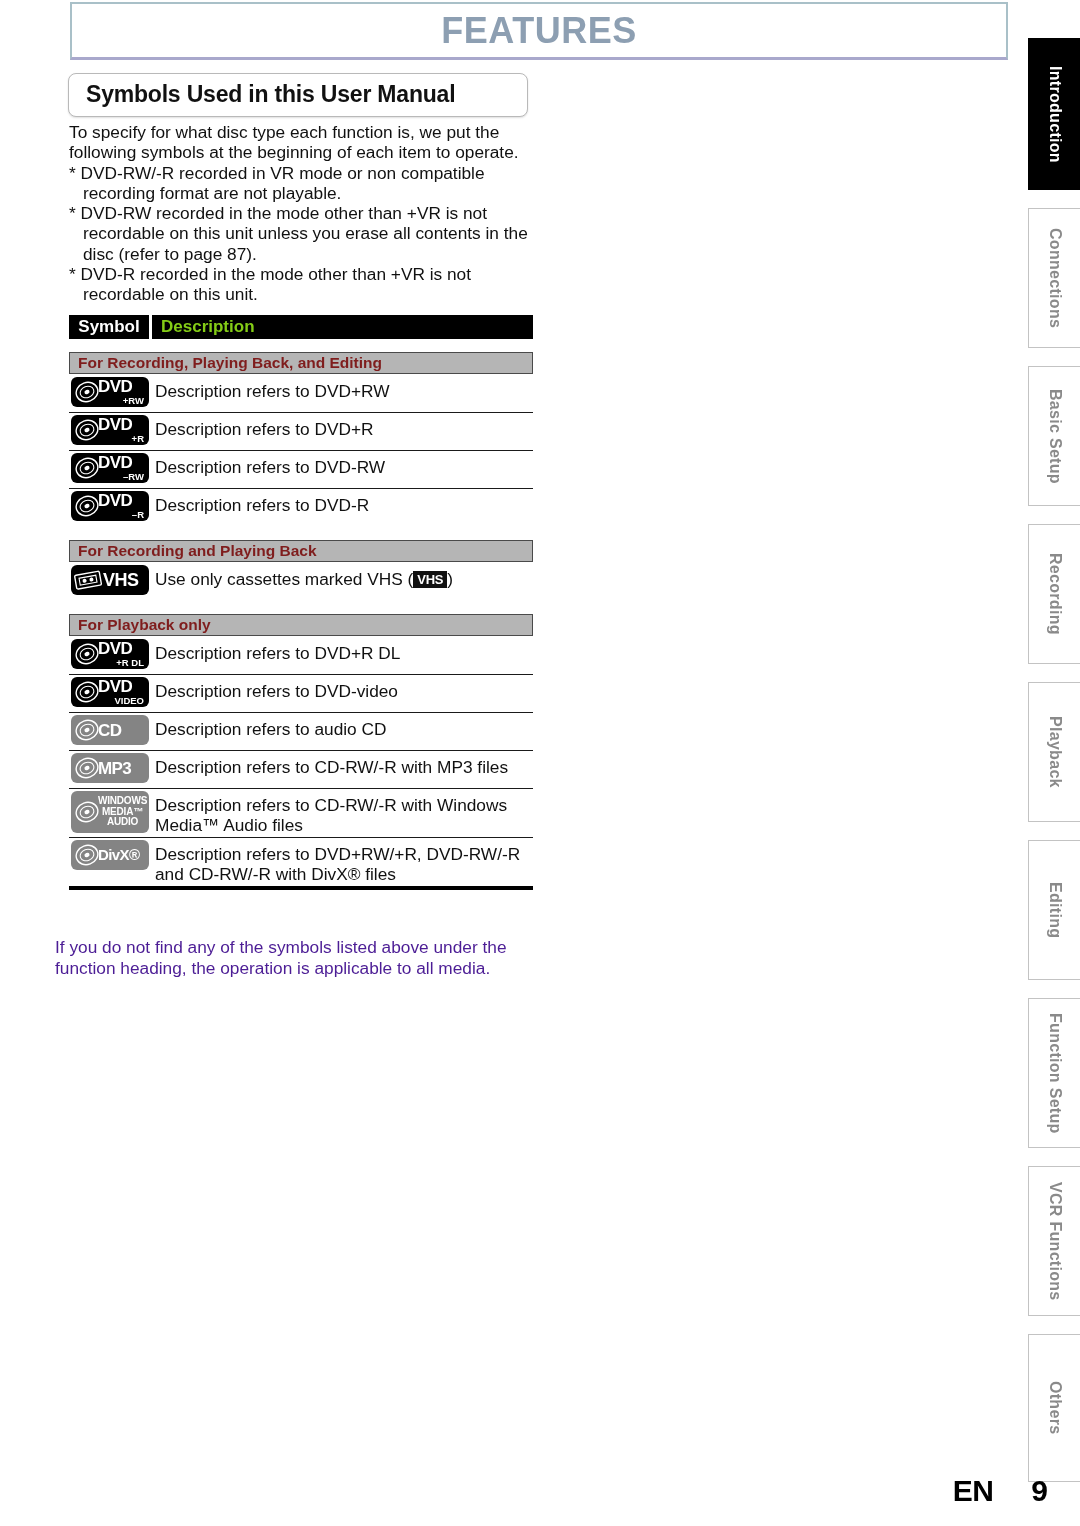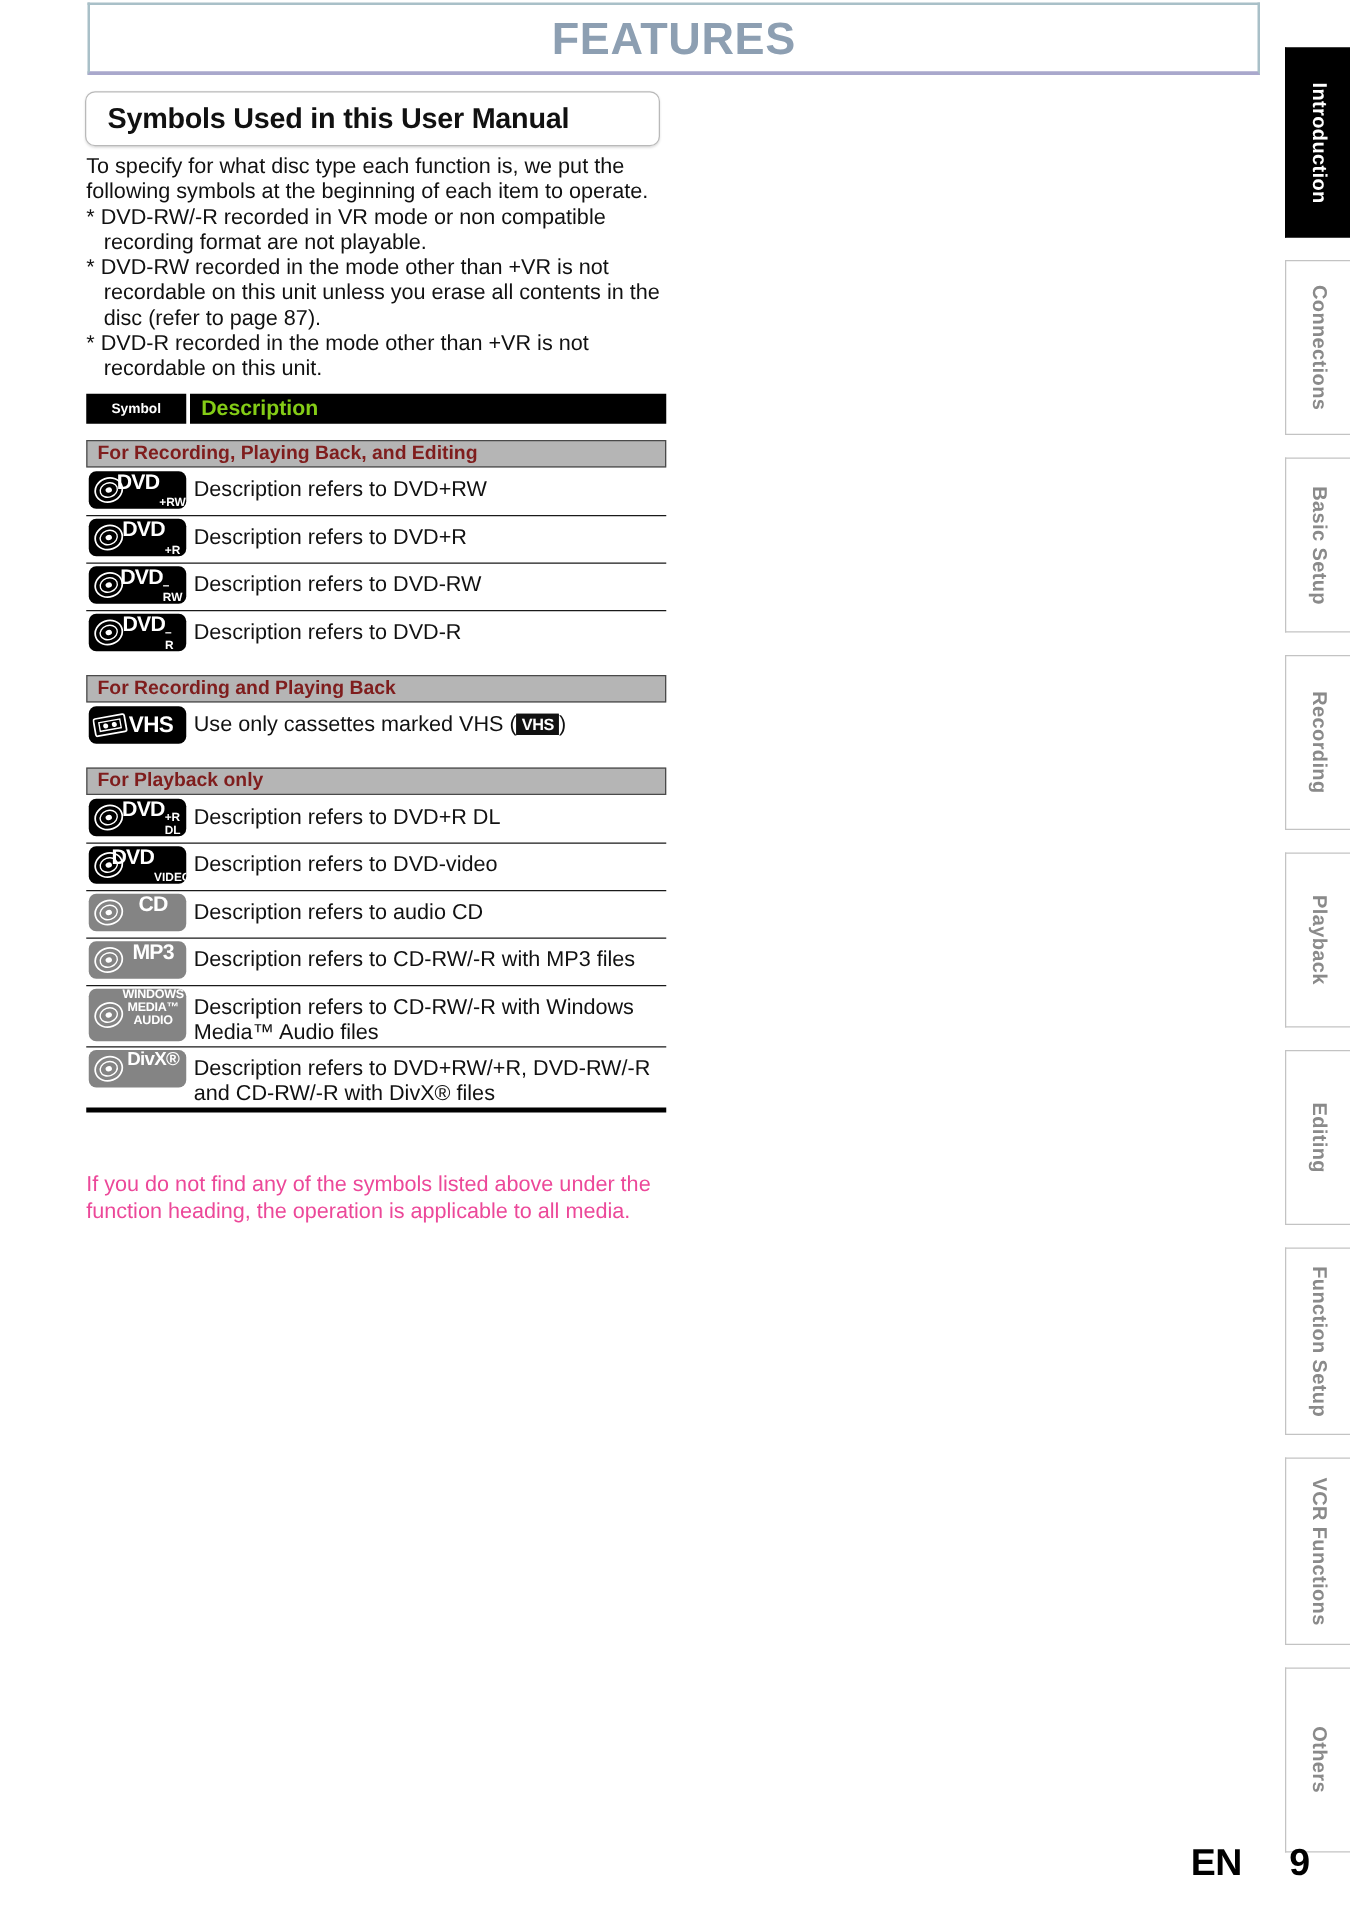--- a/index.html
+++ b/index.html
@@ -93,21 +93,21 @@
   }
   .hdr-row {
     display: flex;
     height: 24px;
     margin-bottom: 3px;
   }
   .hdr-symbol {
     background: #000;
     color: #fff;
     font-weight: bold;
-    font-size: 11px;
+    font-size: 17px;
     width: 80px;
     display: flex;
     align-items: center;
     justify-content: center;
     box-sizing: border-box;
   }
   .hdr-desc {
     background: #000;
     color: #84cc16;
     font-weight: bold;
@@ -185,21 +185,21 @@
     width: 24px;
     height: 22px;
   }
   .badge-text {
     position: absolute;
     left: 27px;
     right: 2px;
     top: 0;
     bottom: 0;
     display: flex;
-    flex-direction: row;
+    flex-direction: column;
     justify-content: center;
     align-items: flex-start;
     color: #fff;
     line-height: 1;
   }
   .badge-main {
     font-size: 17px;
     font-weight: bold;
     letter-spacing: -0.6px;
     font-family: "Liberation Sans", sans-serif;
@@ -253,26 +253,26 @@
     padding: 0 3px;
     border: 1px solid #111;
     line-height: 15px;
     vertical-align: 1px;
     letter-spacing: -0.3px;
   }
 
   
   #closing {
     position: absolute;
-    left: 69px;
+    left: 55px;
     top: 937px;
     width: 470px;
     font-size: 17.3px;
     line-height: 20.6px;
-    color: #ec4899;
+    color: #4c1d95;
   }
 
   
   #tabs {
     position: absolute;
     right: 0px;
     top: 38px;
     width: 52px;
   }
   .tab {

